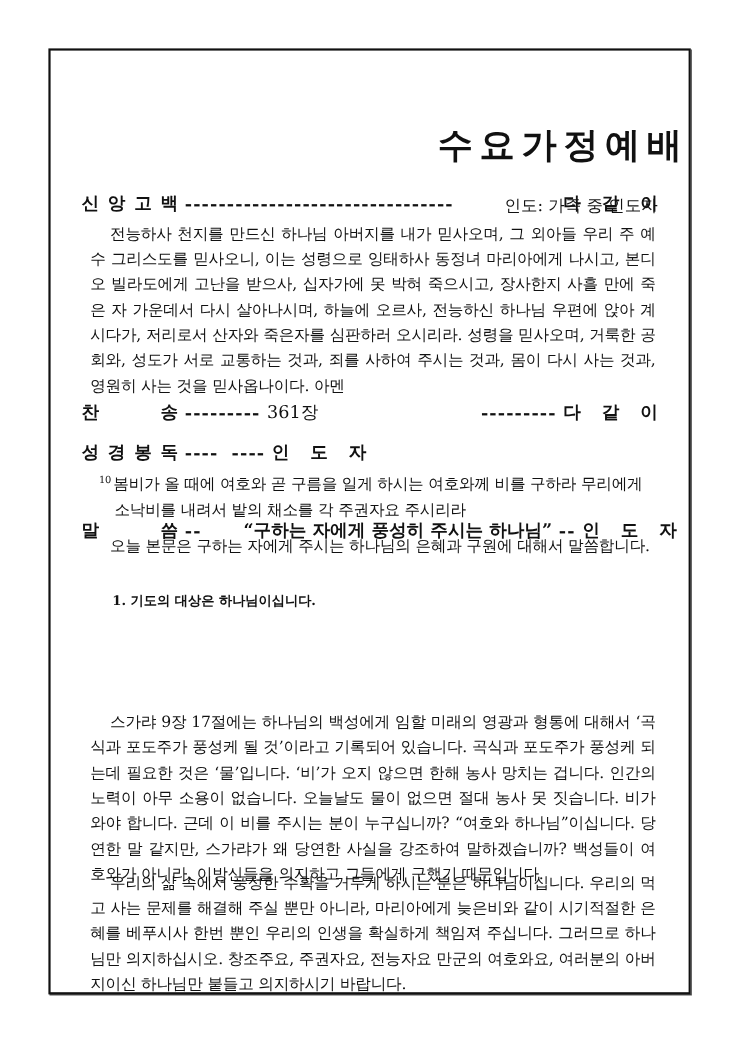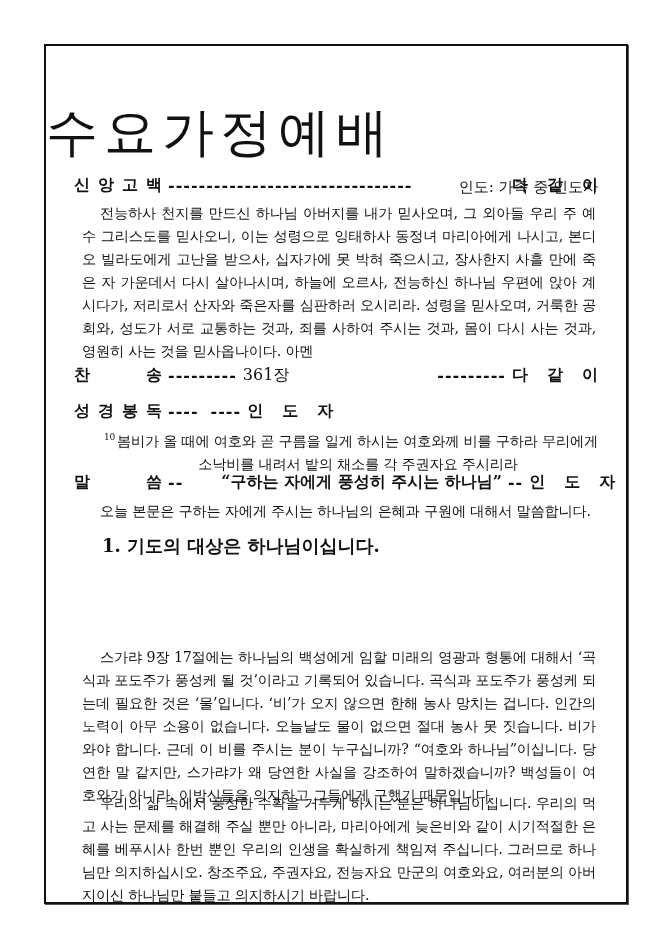--- a/index.html
+++ b/index.html
@@ -22,24 +22,24 @@
     width: 580px;
     height: 856px;
     border: 2px solid #111111;
     box-shadow: 1px 1px 0 #555555;
   }
   .title {
     position: absolute;
     left: 0;
     right: 0;
     top: 56px;
-    text-align: left;
-    font-size: 52px;
+    text-align: right;
+    font-size: 32px;
     letter-spacing: 6px;
-    font-weight: normal;
+    font-weight: bold;
     line-height: 60px;
   }
   .leader {
     position: absolute;
     right: 28px;
     top: 130px;
     font-size: 15px;
     line-height: 22px;
   }
   .row {
@@ -96,35 +96,34 @@
     text-indent: 18px;
     letter-spacing: -0.2px;
   }
   .verse {
     position: absolute;
     left: 44px;
     right: 14px;
     font-size: 14.2px;
     line-height: 23px;
     letter-spacing: -0.2px;
-    text-align: center;
   }
   .verse .vnum {
     font-size: 9px;
     vertical-align: super;
     margin-right: 2px;
   }
   .verse .vline2 {
     display: block;
     padding-left: 14px;
   }
   .subhead {
     position: absolute;
     left: 56px;
-    font-size: 18px;
+    font-size: 12px;
     font-weight: bold;
     line-height: 22px;
   }
 </style>
 </head>
 <body>
 
 <div class="page-frame">
 
   <div class="title">수요가정예배</div>
@@ -192,21 +191,21 @@
     <span class="dash-fixed">--</span>
     <span class="mid mid-bold">“구하는 자에게 풍성히 주시는 하나님”</span>
     <span class="dash-fixed">--</span>
     <span class="who">
       <span>인</span>
       <span>도</span>
       <span>자</span>
     </span>
   </div>
 
-  <div class="para" style="top:454px;">오늘 본문은 구하는 자에게 주시는 하나님의 은혜과 구원에 대해서 말씀합니다.</div>
+  <div class="para" style="top:440px;">오늘 본문은 구하는 자에게 주시는 하나님의 은혜과 구원에 대해서 말씀합니다.</div>
 
   <div class="subhead" style="top:489px;">1. 기도의 대상은 하나님이십니다.</div>
 
 
   <div class="para" style="top:564px;margin-top:36px;">스가랴 9장 17절에는 하나님의 백성에게 임할 미래의 영광과 형통에 대해서 ‘곡식과 포도주가 풍성케 될 것’이라고 기록되어 있습니다. 곡식과 포도주가 풍성케 되는데 필요한 것은 ‘물’입니다. ‘비’가 오지 않으면 한해 농사 망치는 겁니다. 인간의 노력이 아무 소용이 없습니다. 오늘날도 물이 없으면 절대 농사 못 짓습니다. 비가 와야 합니다. 근데 이 비를 주시는 분이 누구십니까? “여호와 하나님”이십니다. 당연한 말 같지만, 스가랴가 왜 당연한 사실을 강조하여 말하겠습니까? 백성들이 여호와가 아니라, 이방신들을 의지하고 그들에게 구했기 때문입니다.</div>
 
   <div class="para" style="top:746px;">우리의 삶 속에서 풍성한 수확을 거두게 하시는 분은 하나님이십니다. 우리의 먹고 사는 문제를 해결해 주실 뿐만 아니라, 마리아에게 늦은비와 같이 시기적절한 은혜를 베푸시사 한번 뿐인 우리의 인생을 확실하게 책임져 주십니다. 그러므로 하나님만 의지하십시오. 창조주요, 주권자요, 전능자요 만군의 여호와요, 여러분의 아버지이신 하나님만 붙들고 의지하시기 바랍니다.</div>
 
 </div>
 

